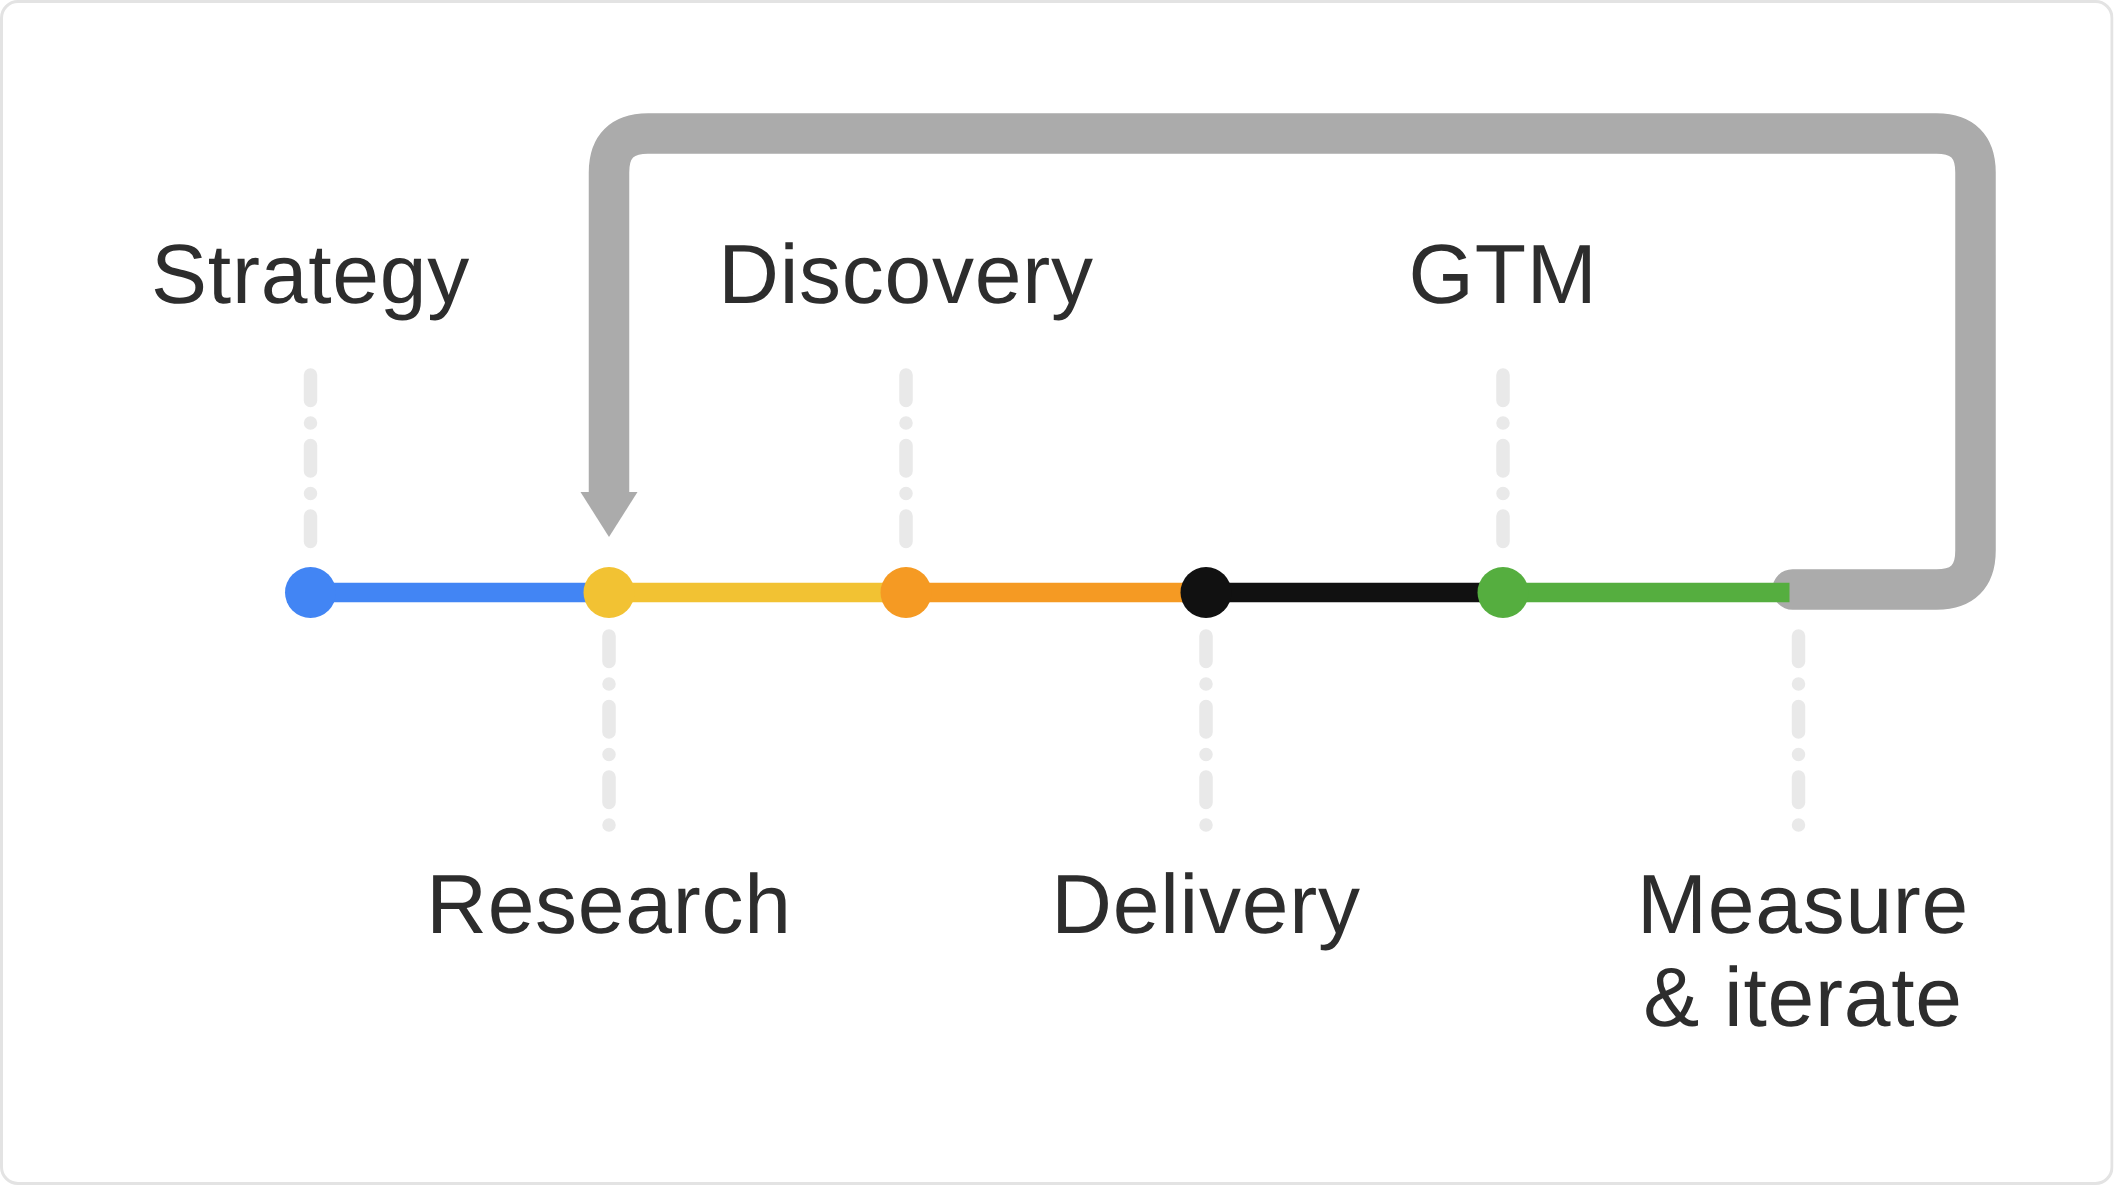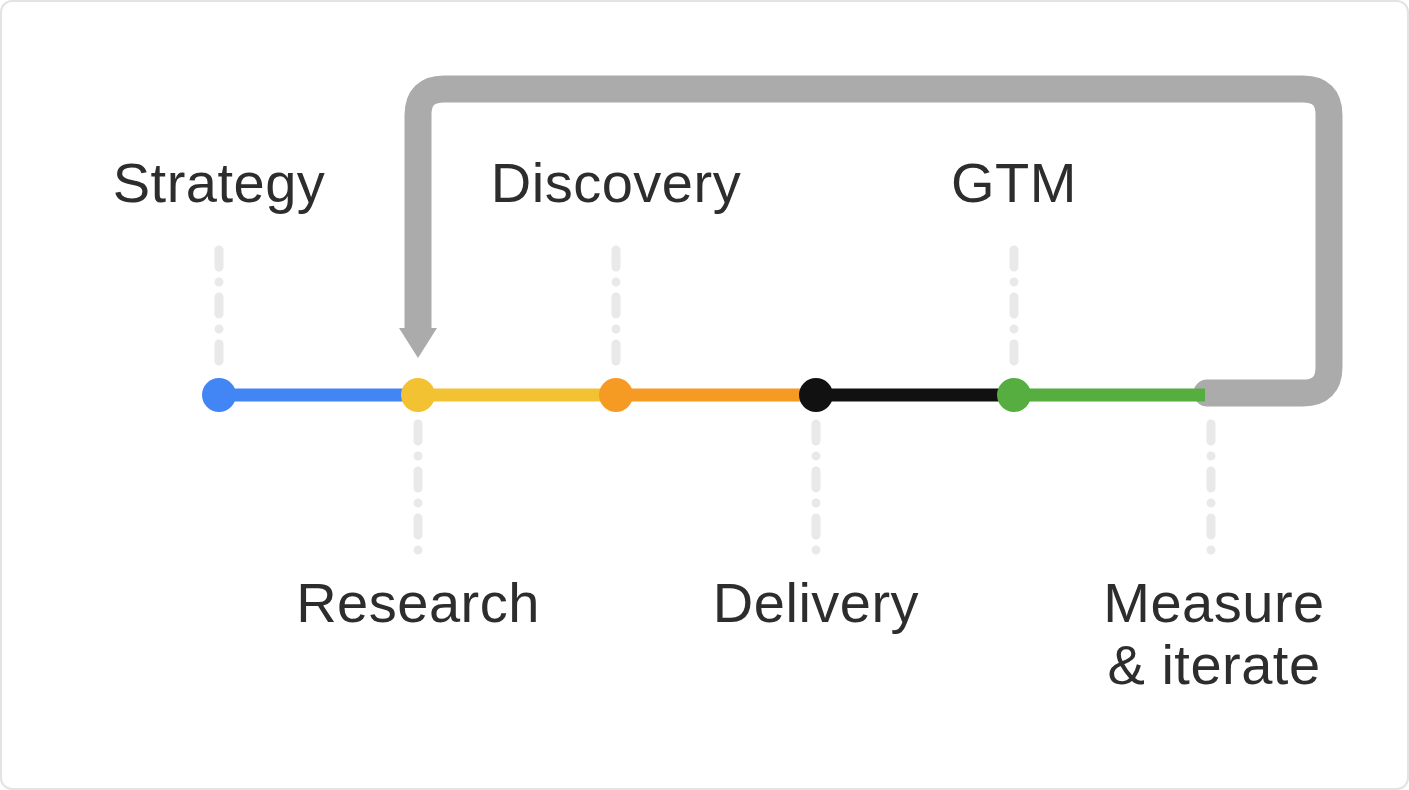--- a/index.html
+++ b/index.html
@@ -10,21 +10,20 @@
   }
   .canvas {
     position: relative;
     width: 1409px;
     height: 790px;
     background: #ffffff;
     box-sizing: border-box;
     border: 2px solid #e3e3e3;
     border-radius: 12px;
     overflow: hidden;
-    padding-left: 12px;
   }
   svg { display: block; width: 1405px; height: 786px; }
   .stage-label {
     font-family: "Liberation Sans", sans-serif;
     font-size: 56px;
     font-weight: 400;
     letter-spacing: 0.5px;
   }
 </style>
 </head>

